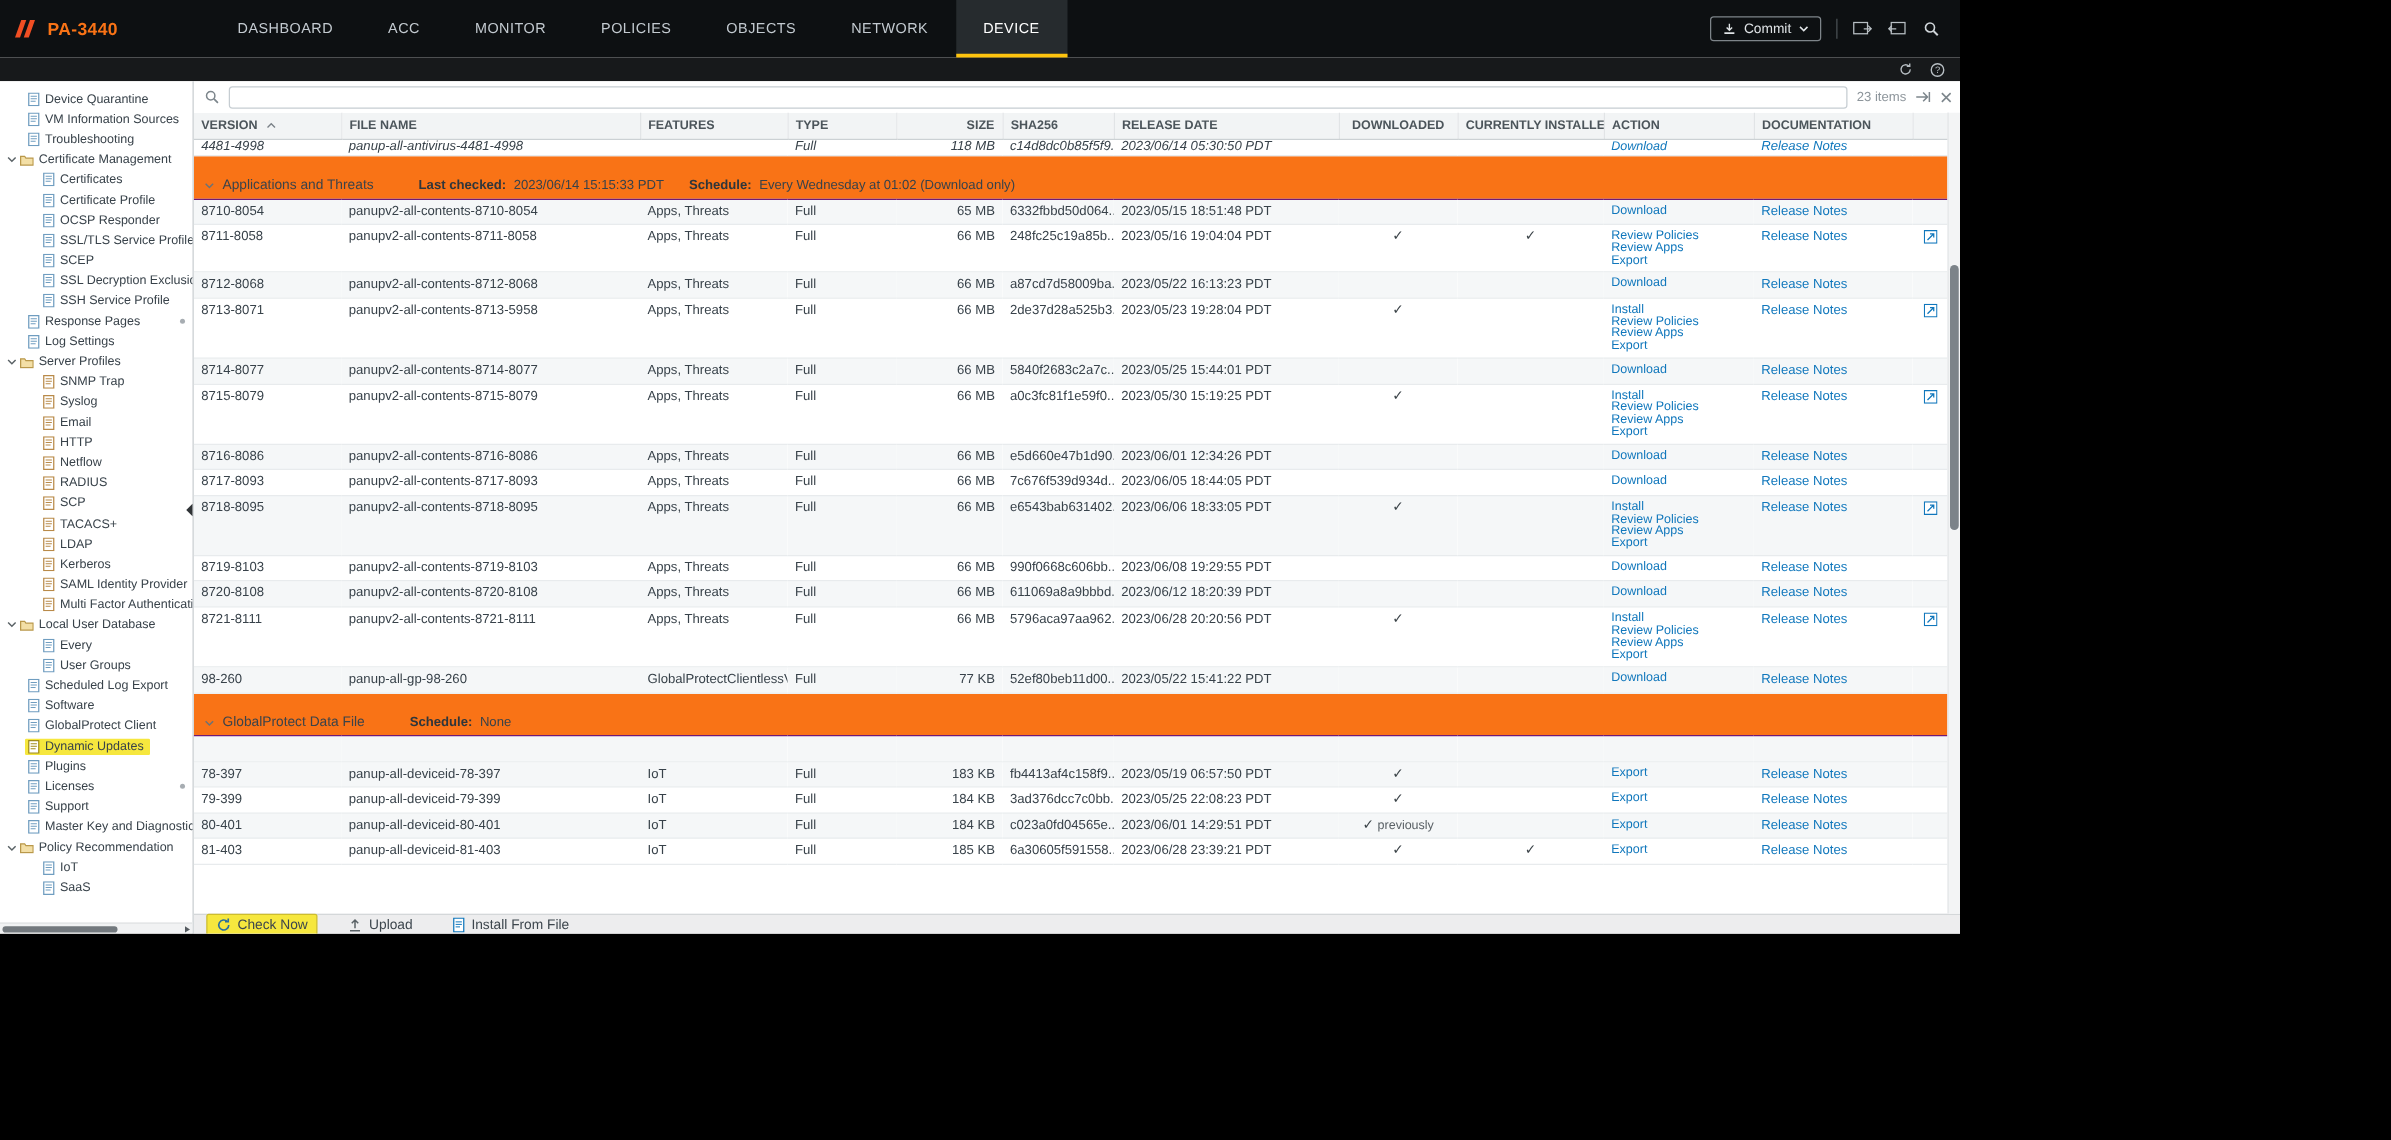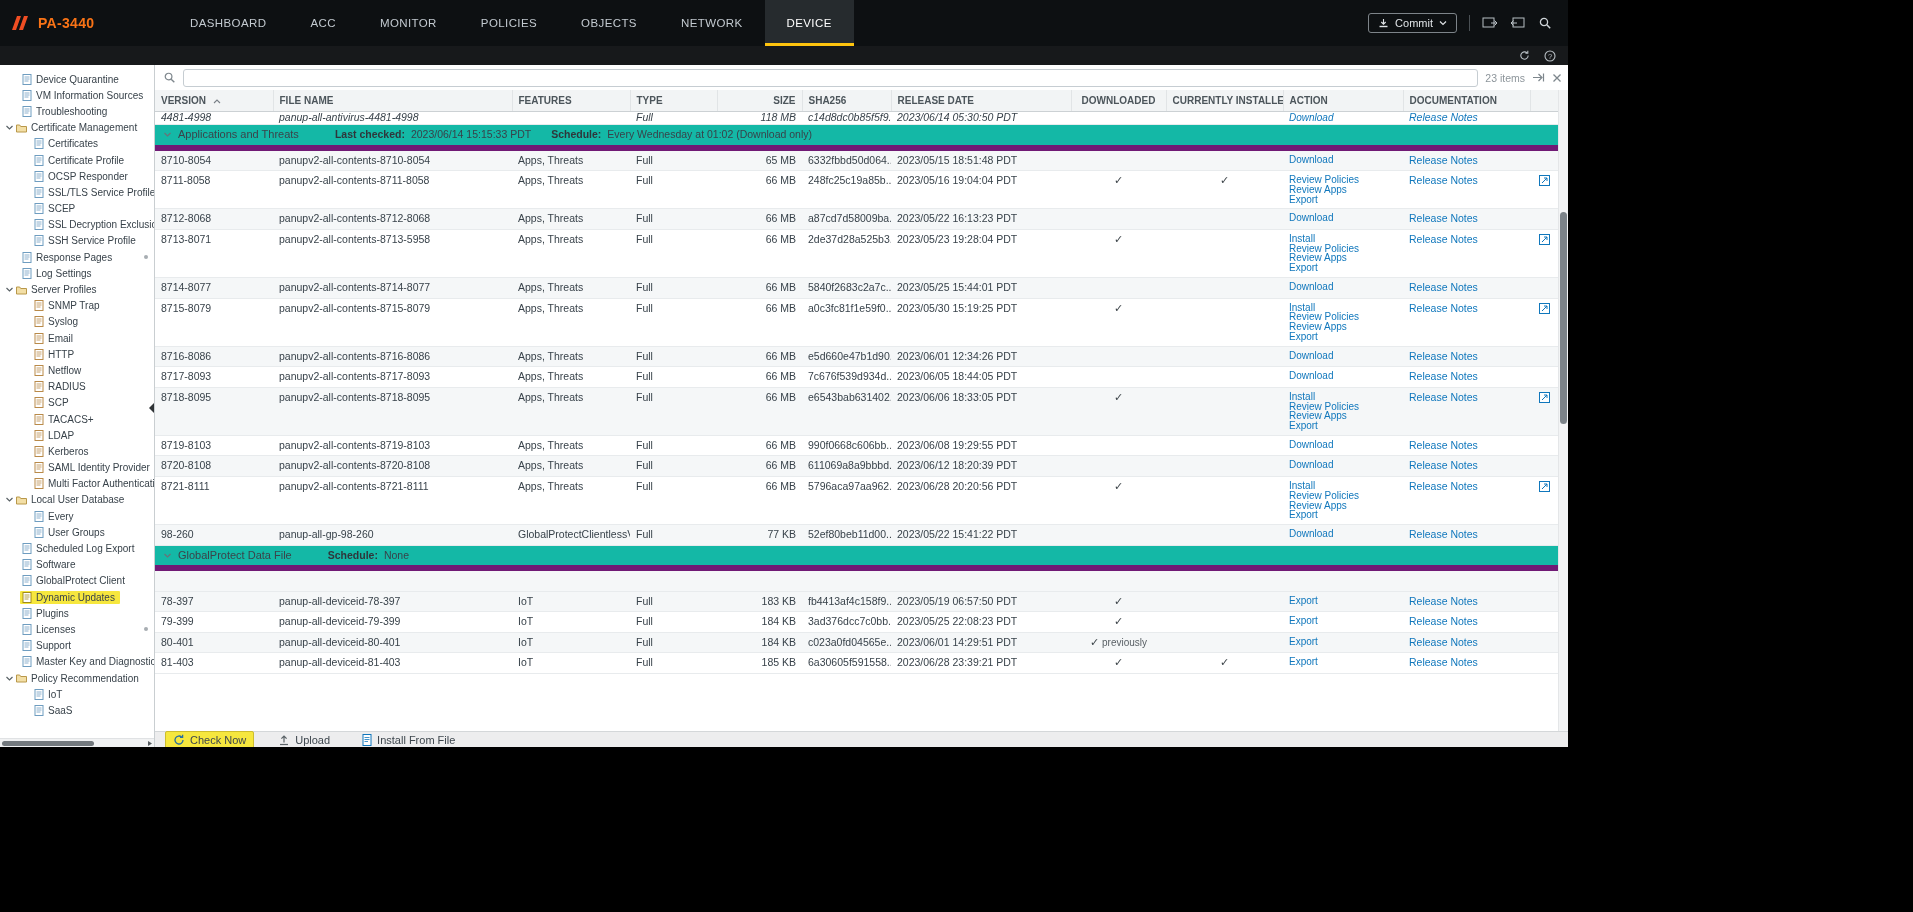--- a/index.html
+++ b/index.html
@@ -53,21 +53,21 @@
   td { border-bottom:1px solid #e8ebed; font-size:10.5px; color:#38424a; padding:4px 6px; vertical-align:top; line-height:11.5px; white-space:nowrap; overflow:hidden; }
   tr.alt { background:#f5f7f8; }
   tr.clipped td { height:12px; padding-top:0; padding-bottom:1px; vertical-align:bottom;font-style:italic; }
   tr.emptyrow td { height:18px; }
   td.right { text-align:right; }
   td.center { text-align:center; }
   .lnk { color:#1077bc; text-decoration:none; cursor:pointer; }
   td.c-act div { line-height:9.8px; font-size:10px; }
   .chk { font-size:11px; color:#3c4449; }
   .prev { font-size:10px; color:#5a6166; }
-  tr.section-row td { background:#14b8a6; padding:4px 0 4px 8px; border-bottom:6px solid #701a75; }
+  tr.section-row td { background:#f97316; padding:18px 0 4px 8px; border-bottom:1px solid #701a75; }
   .sect-inner { display:flex; align-items:center; gap:6px; font-size:11px; }
   .sect-name { margin-right:16px; color:#3b434a; }
   .sect-label { font-weight:bold; font-size:10.5px; color:#2f363b; margin-left:14px; }
   .sect-val { font-size:10.5px; color:#38424a; }
 
   .vscroll { position:absolute; top:0; right:0; width:10px; bottom:0; background:#f3f4f5; border-left:1px solid #e4e6e8; }
   .vthumb { position:absolute; top:122px; height:212px; left:1px; right:1px; background:#7c8389; border-radius:4px; cursor:pointer; }
 
   .actionbar { height:16px; background:#ededee; border-top:1px solid #d4d7d9; display:flex; align-items:center; gap:16px; padding-left:10px; }
   .chip { display:inline-flex; align-items:center; gap:5px; background:none; border:1px solid transparent; font-size:11px; color:#3d464d; font-family:inherit; cursor:pointer; padding:2px 7px; }

